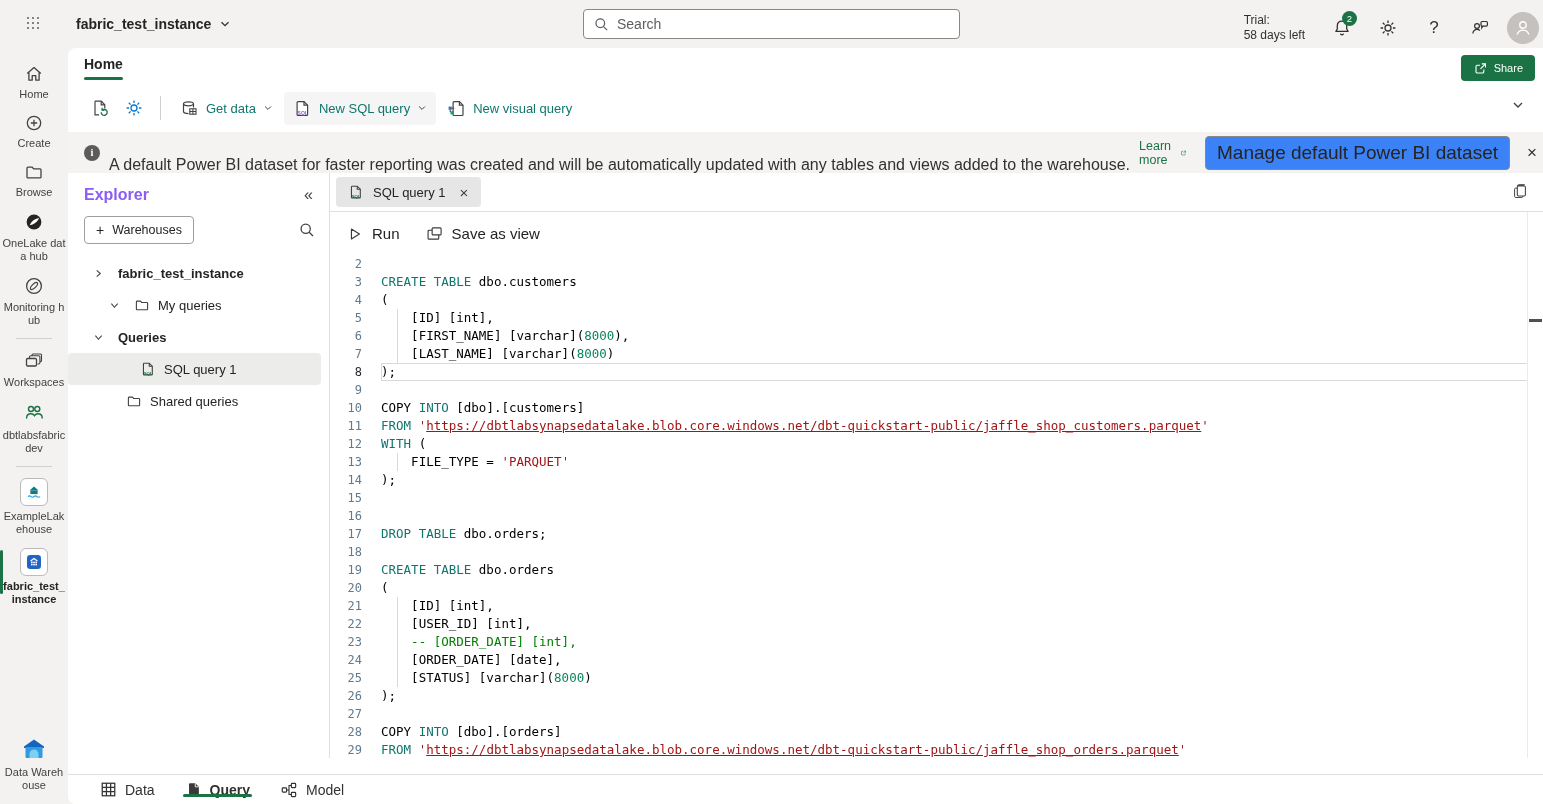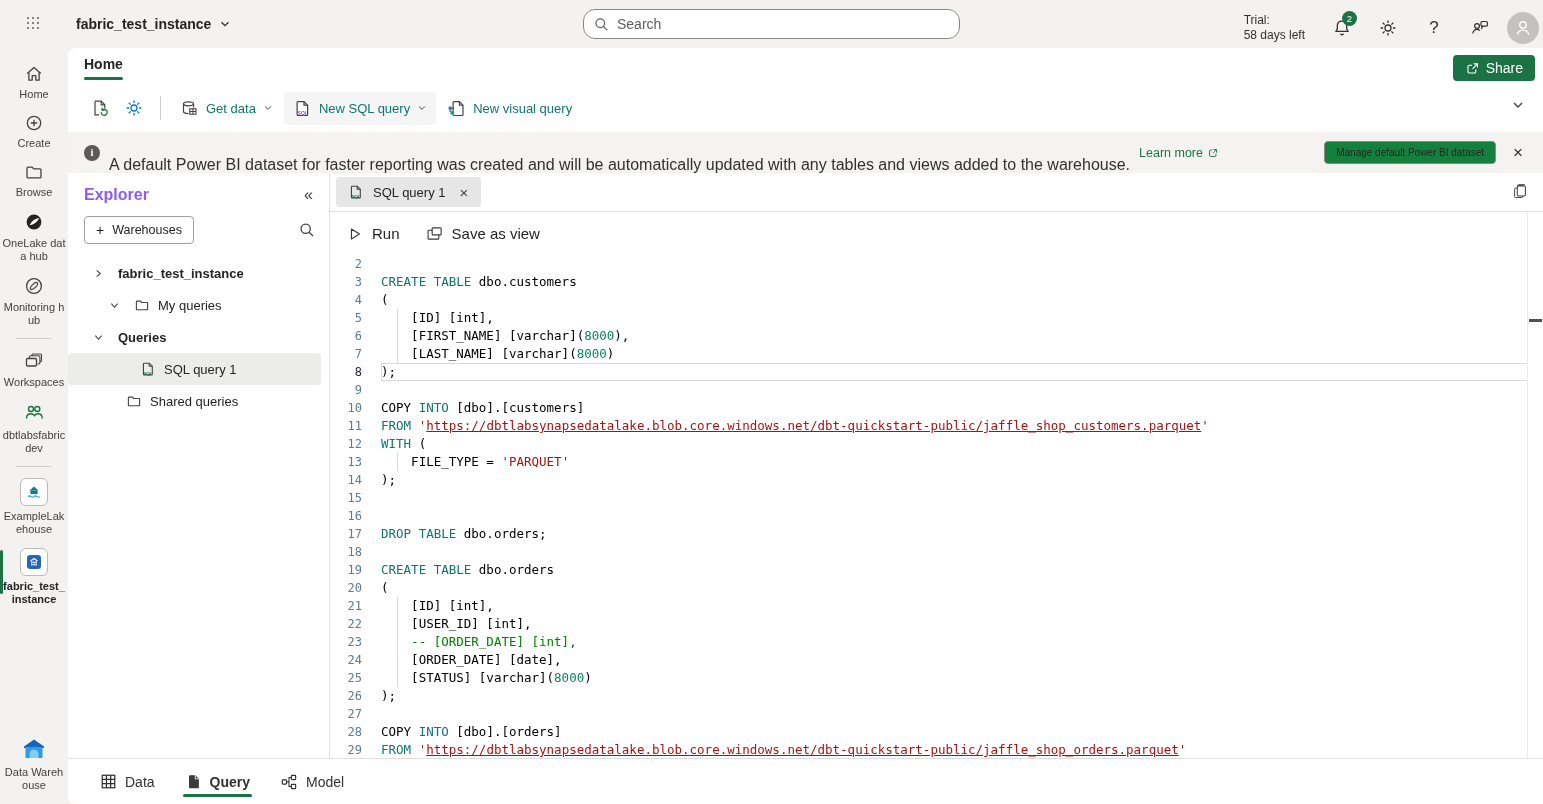--- a/index.html
+++ b/index.html
@@ -7,21 +7,21 @@
   body { font-family:"Liberation Sans", sans-serif; background:#f3f2f1; position:relative; color:#242424; }
   svg { display:block; }
   button { background:none; border:none; font-family:inherit; cursor:pointer; color:inherit; }
 
   
   .topbar { position:absolute; left:0; top:0; right:0; height:48px; background:#f3f2f1; display:flex; align-items:center; }
   .waffle { width:68px; height:48px; display:flex; align-items:center; justify-content:center; }
   .waffle .dots { display:grid; grid-template-columns:repeat(3,5px); grid-template-rows:repeat(3,5px); }
   .waffle .dots i { width:2.6px; height:2.6px; background:#605e5c; border-radius:50%; }
   .ws-switch { display:flex; align-items:center; gap:8px; margin-left:8px; font-size:14px; font-weight:600; color:#252423; }
-  .searchbox { position:absolute; left:583px; top:9px; width:377px; height:30px; background:#fff; border:1px solid #8a8886; border-radius:12px; display:flex; align-items:center; padding:0 10px; gap:8px; }
+  .searchbox { position:absolute; left:583px; top:9px; width:377px; height:30px; background:#fff; border:1px solid #8a8886; border-radius:4px; display:flex; align-items:center; padding:0 10px; gap:8px; }
   .searchbox input { border:none; outline:none; flex:1; font-size:14px; font-family:inherit; color:#242424; background:transparent; }
   .searchbox input::placeholder { color:#605e5c; }
   .topbar-right { position:absolute; right:4px; top:0; height:56px; display:flex; align-items:center; }
   .trial { font-size:12px; color:#323130; line-height:15px; margin-right:14px; }
   .tb-icon { width:46px; height:48px; display:flex; align-items:center; justify-content:center; position:relative; color:#323130; }
   .badge { position:absolute; top:7px; right:8px; min-width:15px; height:15px; background:#1b7345; color:#fff; font-size:9.5px; border-radius:8px; display:flex; align-items:center; justify-content:center; padding:0 3px; }
   .help-glyph { font-size:17px; color:#323130; }
   .avatar { width:32px; height:32px; border-radius:50%; background:#c4c1bf; display:flex; align-items:center; justify-content:center; margin-left:4px; }
 
   
@@ -33,35 +33,35 @@
   .rail-div { width:36px; height:1px; background:#d2d0ce; margin:5px auto; }
   .rail-bottom { position:absolute; bottom:6px; left:0; }
   .sqicon { width:28px; height:28px; border:1px solid #bdbbb9; border-radius:6px; background:#fff; display:flex; align-items:center; justify-content:center; }
 
   
   .card { position:absolute; left:68px; top:48px; right:0; bottom:0; background:#fff; border-radius:8px 0 0 8px; overflow:hidden; }
 
   .ribbon { height:36px; position:relative; }
   .home-tab { position:absolute; left:16px; top:8px; font-size:14px; font-weight:600; color:#242424; cursor:pointer; }
   .home-tab::after { content:""; display:block; height:2.5px; background:#1b7345; border-radius:2px; margin-top:5px; }
-  .share-btn { position:absolute; right:8px; top:7px; height:26px; background:#1b7345; color:#fff; border-radius:4px; display:flex; align-items:center; gap:6px; padding:0 12px; font-size:14px; }
+  .share-btn { position:absolute; right:8px; top:7px; height:26px; background:#1b7345; color:#fff; border-radius:4px; display:flex; align-items:center; gap:6px; padding:0 12px; font-size:11px; }
 
   .toolbar { height:48px; display:flex; align-items:center; padding-left:16px; gap:2px; position:relative; }
   .icon-btn { width:32px; height:32px; display:flex; align-items:center; justify-content:center; border-radius:4px; }
   .tb-div { width:1px; height:24px; background:#d1cfcd; margin:0 8px; }
   .tbtn { display:flex; align-items:center; gap:7px; font-size:13px; color:#0f766e; padding:7px 9px; border-radius:4px;text-align:center; }
   .tbtn.hl { background:#f5f5f5; }
   .ribbon-collapse { position:absolute; right:18px; top:14px; }
 
   .banner { height:41px; background:#f4f3f2; display:flex; align-items:center; padding:0 12px 0 16px; gap:9px; }
   .info-i { width:16px; height:16px; border-radius:50%; background:#5d5b59; color:#fff; font-size:10.5px; font-weight:700; display:flex; align-items:center; justify-content:center; flex:none; font-family:"Liberation Serif", serif; }
   .banner-text { font-size:16px; color:#323130; white-space:nowrap;margin-top:24px; }
   .learn { font-size:12.5px; color:#1b7345; display:flex; align-items:center; gap:4px; text-decoration:none; cursor:pointer; }
   .banner-spacer { flex:1; }
-  .manage-btn { border:1px solid #8a8886; background:#15803d; border-radius:4px; font-size:10px; color:#242424; padding:5px 11px; white-space:nowrap; }
+  .manage-btn { border:1px solid #8a8886; background:#3b82f6; border-radius:4px; font-size:19px; color:#242424; padding:5px 11px; white-space:nowrap; }
   .banner-close { font-size:17px; color:#323130; padding:0 8px; }
 
   
   .mainrow { position:absolute; top:125px; left:0; right:0; bottom:46px; display:flex; }
   .explorer { width:262px; flex:none; border-right:1px solid #e1dfdd; position:relative; background:#fff; }
   .exp-head { display:flex; align-items:center; justify-content:space-between; padding:13px 16px 9px 16px; }
   .exp-head h2 { font-size:16px; font-weight:700; color:#8b5cf6; }
   .collapse-btn { font-size:16px; color:#424242; }
   .exp-actions { display:flex; align-items:center; justify-content:space-between; padding:3px 14px 0 16px; }
   .wh-btn { border:1px solid #a19f9d; border-radius:4px; background:#fff; display:flex; align-items:center; gap:8px; padding:5px 11px; font-size:12.5px; color:#242424; }
@@ -91,21 +91,21 @@
   .cl.cur .ln { color:#24292f; }
   .ct { margin-left:19px; flex:1; position:relative; color:#000; }
   .cl.cur .ct { box-shadow:inset 0 0 0 1px #d9d9d9; }
   .ct.gd::before { content:""; position:absolute; left:16px; top:0; height:18px; width:1px; background:#d8d8d8; }
   .tk-kw { color:#0f766e; } .tk-pl { color:#000000; } .tk-num { color:#098658; }
   .tk-str { color:#a31515; } .tk-url { color:#a31515; text-decoration:underline; } .tk-cmt { color:#008000; }
   .ovr-line { position:absolute; right:15px; top:39px; bottom:0; width:1px; background:#ebebeb; }
   .ovr-cursor { position:absolute; right:1px; top:146px; width:13px; height:3px; background:#50514f; cursor:pointer; }
 
   
-  .bottombar { position:absolute; left:0; right:0; bottom:0; height:46px; border-top:1px solid #e1dfdd; background:#fff; display:flex; align-items:center; padding-left:32px; gap:30px; }
+  .bottombar { position:absolute; left:0; right:0; bottom:0; height:30px; border-top:1px solid #e1dfdd; background:#fff; display:flex; align-items:center; padding-left:32px; gap:30px; }
   .btab { display:flex; align-items:center; gap:8px; font-size:14px; color:#323130; height:100%; position:relative; cursor:pointer; }
   .btab.active { font-weight:700; }
   .btab.active::after { content:""; position:absolute; left:-2px; right:-2px; bottom:7px; height:3px; background:#1b7345; border-radius:2px; }
 </style>
 </head>
 <body>
 
 <header class="topbar">
   <button class="waffle">
     <span class="dots">

